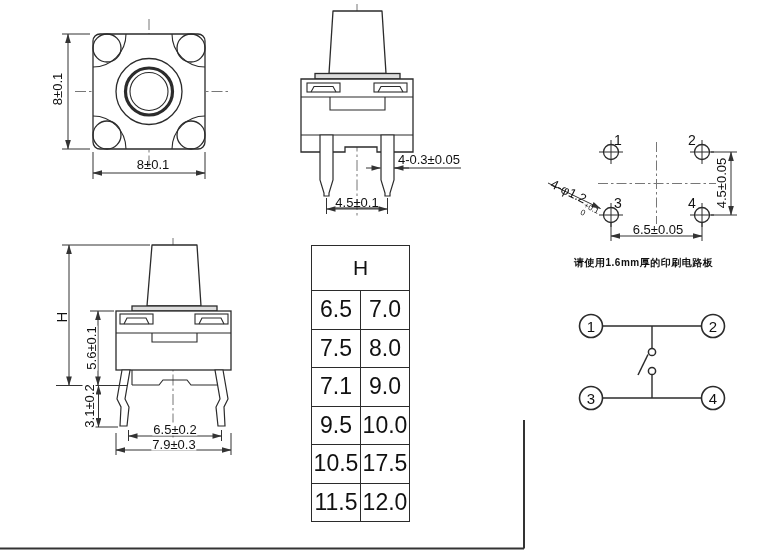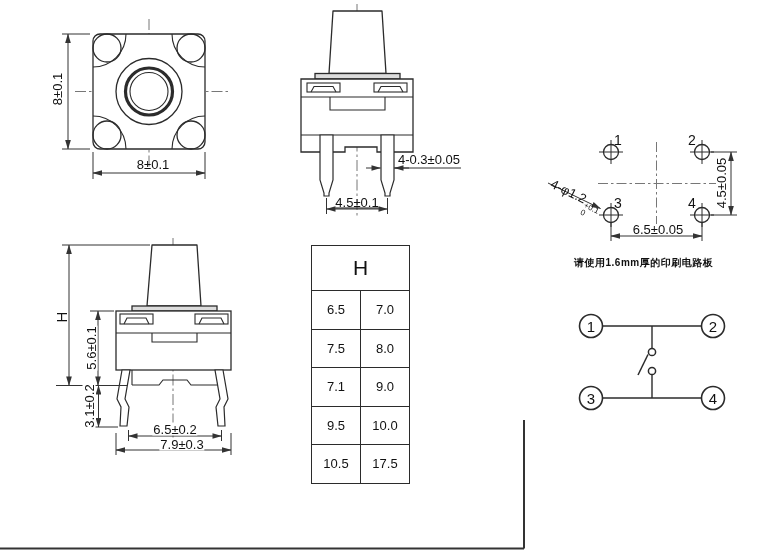--- a/index.html
+++ b/index.html
@@ -28,21 +28,21 @@
     vertical-align:-3px;margin-left:1px;}
   table.htab{
     position:absolute;left:311px;top:245px;border-collapse:collapse;table-layout:fixed;
     background:#fff;
   }
   table.htab th,table.htab td{
     border:1.6px solid #2b2b2b;text-align:center;padding:0;
     font-family:"Liberation Sans","DejaVu Sans",sans-serif;
   }
   table.htab th{width:96px;height:44px;font-size:21px;font-weight:normal;}
-  table.htab td{width:48px;height:37.5px;font-size:13px;text-align:center;}
+  table.htab td{width:48px;height:37.5px;font-size:23px;text-align:center;}
 </style>
 </head>
 <body>
 
 <div class="canvas">
 
 <svg width="778" height="553" viewBox="0 0 778 553">
   <defs>
     <marker id="arr" viewBox="0 0 10 6" refX="9.5" refY="3" markerWidth="9.5" markerHeight="5.7" orient="auto-start-reverse" markerUnits="userSpaceOnUse">
       <path d="M0,0 L10,3 L0,6 Z" fill="#333"></path>
@@ -186,21 +186,21 @@
 <div class="lbl rot" style="left:57px;top:89px;">8±0.1</div>
 <div class="lbl" style="left:153px;top:164px;">8±0.1</div>
 
 <div class="lbl" style="left:429px;top:159px;">4-0.3±0.05</div>
 <div class="lbl" style="left:357px;top:202px;text-decoration:underline;">4.5±0.1</div>
 
 <div class="lbl rot" style="left:61px;top:317px;font-size:15px;">H</div>
 <div class="lbl rot bg" style="left:91px;top:348px;">5.6±0.1</div>
 <div class="lbl rot bg" style="left:89px;top:406px;">3.1±0.2</div>
 <div class="lbl bg" style="left:175px;top:429px;">6.5±0.2</div>
-<div class="lbl bg" style="left:182px;top:444px;">7.9±0.3</div>
+<div class="lbl bg" style="left:174px;top:444px;">7.9±0.3</div>
 
 <div class="lbl pad-num" style="left:618px;top:140px;">1</div>
 <div class="lbl pad-num" style="left:692px;top:140px;">2</div>
 <div class="lbl pad-num" style="left:618px;top:203px;">3</div>
 <div class="lbl pad-num" style="left:692px;top:203px;">4</div>
 <div class="lbl rot" style="left:721px;top:183px;">4.5±0.05</div>
 <div class="lbl" style="left:658px;top:229px;">6.5±0.05</div>
 
 <div class="callout">
   <span>4-φ1.2</span><span class="tol">
@@ -236,16 +236,20 @@
       <td>9.0</td>
     </tr>
     <tr>
       <td>9.5</td>
       <td>10.0</td>
     </tr>
     <tr>
       <td>10.5</td>
       <td>17.5</td>
     </tr>
+    <tr>
+      <td>11.5</td>
+      <td>12.0</td>
+    </tr>
   </tbody>
 </table>
 
 </div>
 
 </body></html>

